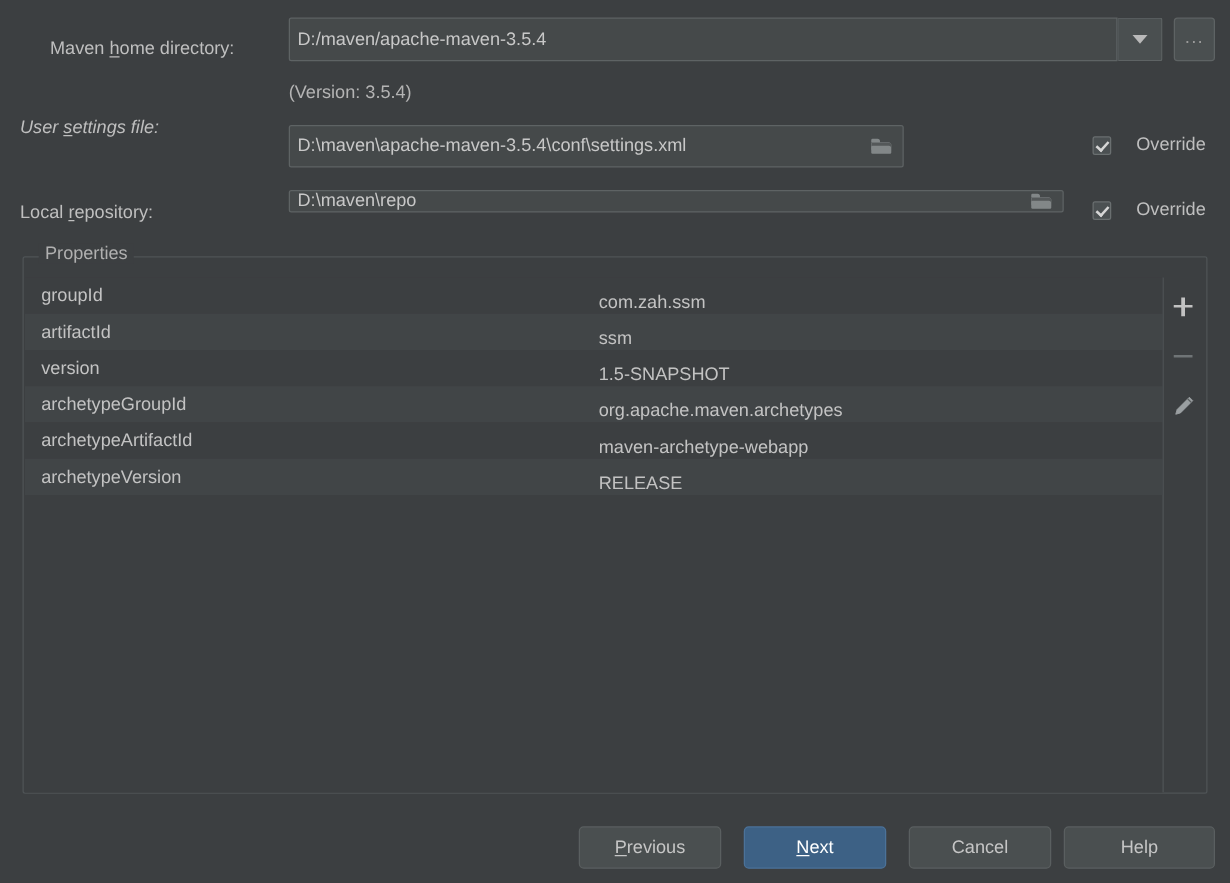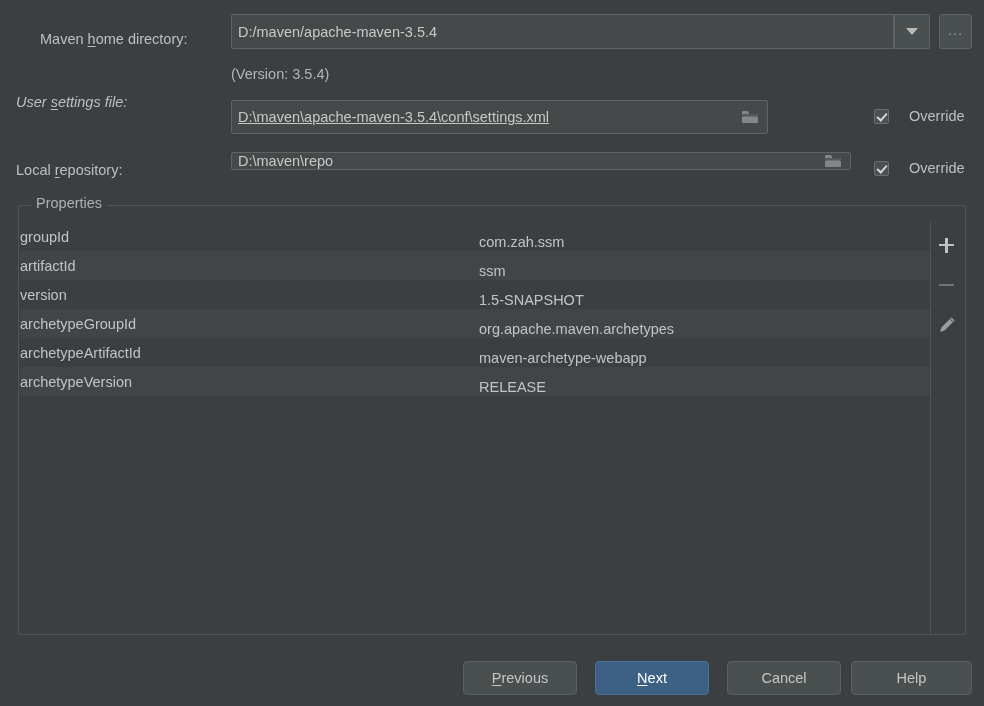--- a/index.html
+++ b/index.html
@@ -176,20 +176,21 @@
     display: flex;
     align-items: center;
     font-size: 14.5px;
     color: #c3c3c3;
     box-sizing: border-box;
   }
   .prop-row.odd  { background: #3c3f41; }
   .prop-row.even { background: #414547; }
   .prop-key {
     width: 455px;
+    padding-left: 13px;
     box-sizing: border-box;
     overflow: hidden;
     white-space: nowrap;
   }
   .prop-val {
     flex: 1 1 auto;
     padding-left: 4px;
     box-sizing: border-box;
     overflow: hidden;
     white-space: nowrap;
@@ -271,21 +272,21 @@
   <div class="btn-ellipsis" style="left:939px; top:14px; width:33px; height:35px;">
     <span>...</span>
   </div>
 
   <div class="row-label" style="left:231px; top:65px; color:#b4b4b4;">(Version: 3.5.4)</div>
 
   <div class="row-label" style="left:16px; top:93px;font-style:italic;">
     <span>User </span><span class="mn">s</span><span>ettings file:</span>
   </div>
 
-  <div class="field" style="left:231px; top:100px; width:537px; height:34px;text-decoration:underline;">
+  <div class="field" style="left:231px; top:100px; width:492px; height:34px;">
     <span class="ftext">D:\maven\apache-maven-3.5.4\conf\settings.xml</span>
     <span class="folder-icon"></span>
   </div>
 
   <div class="checkbox-wrap" style="left:874px; top:108px;">
     <span class="checkbox checked"></span>
     <span class="cb-label">Override</span>
   </div>
 
   <div class="row-label" style="left:16px; top:161px;">

